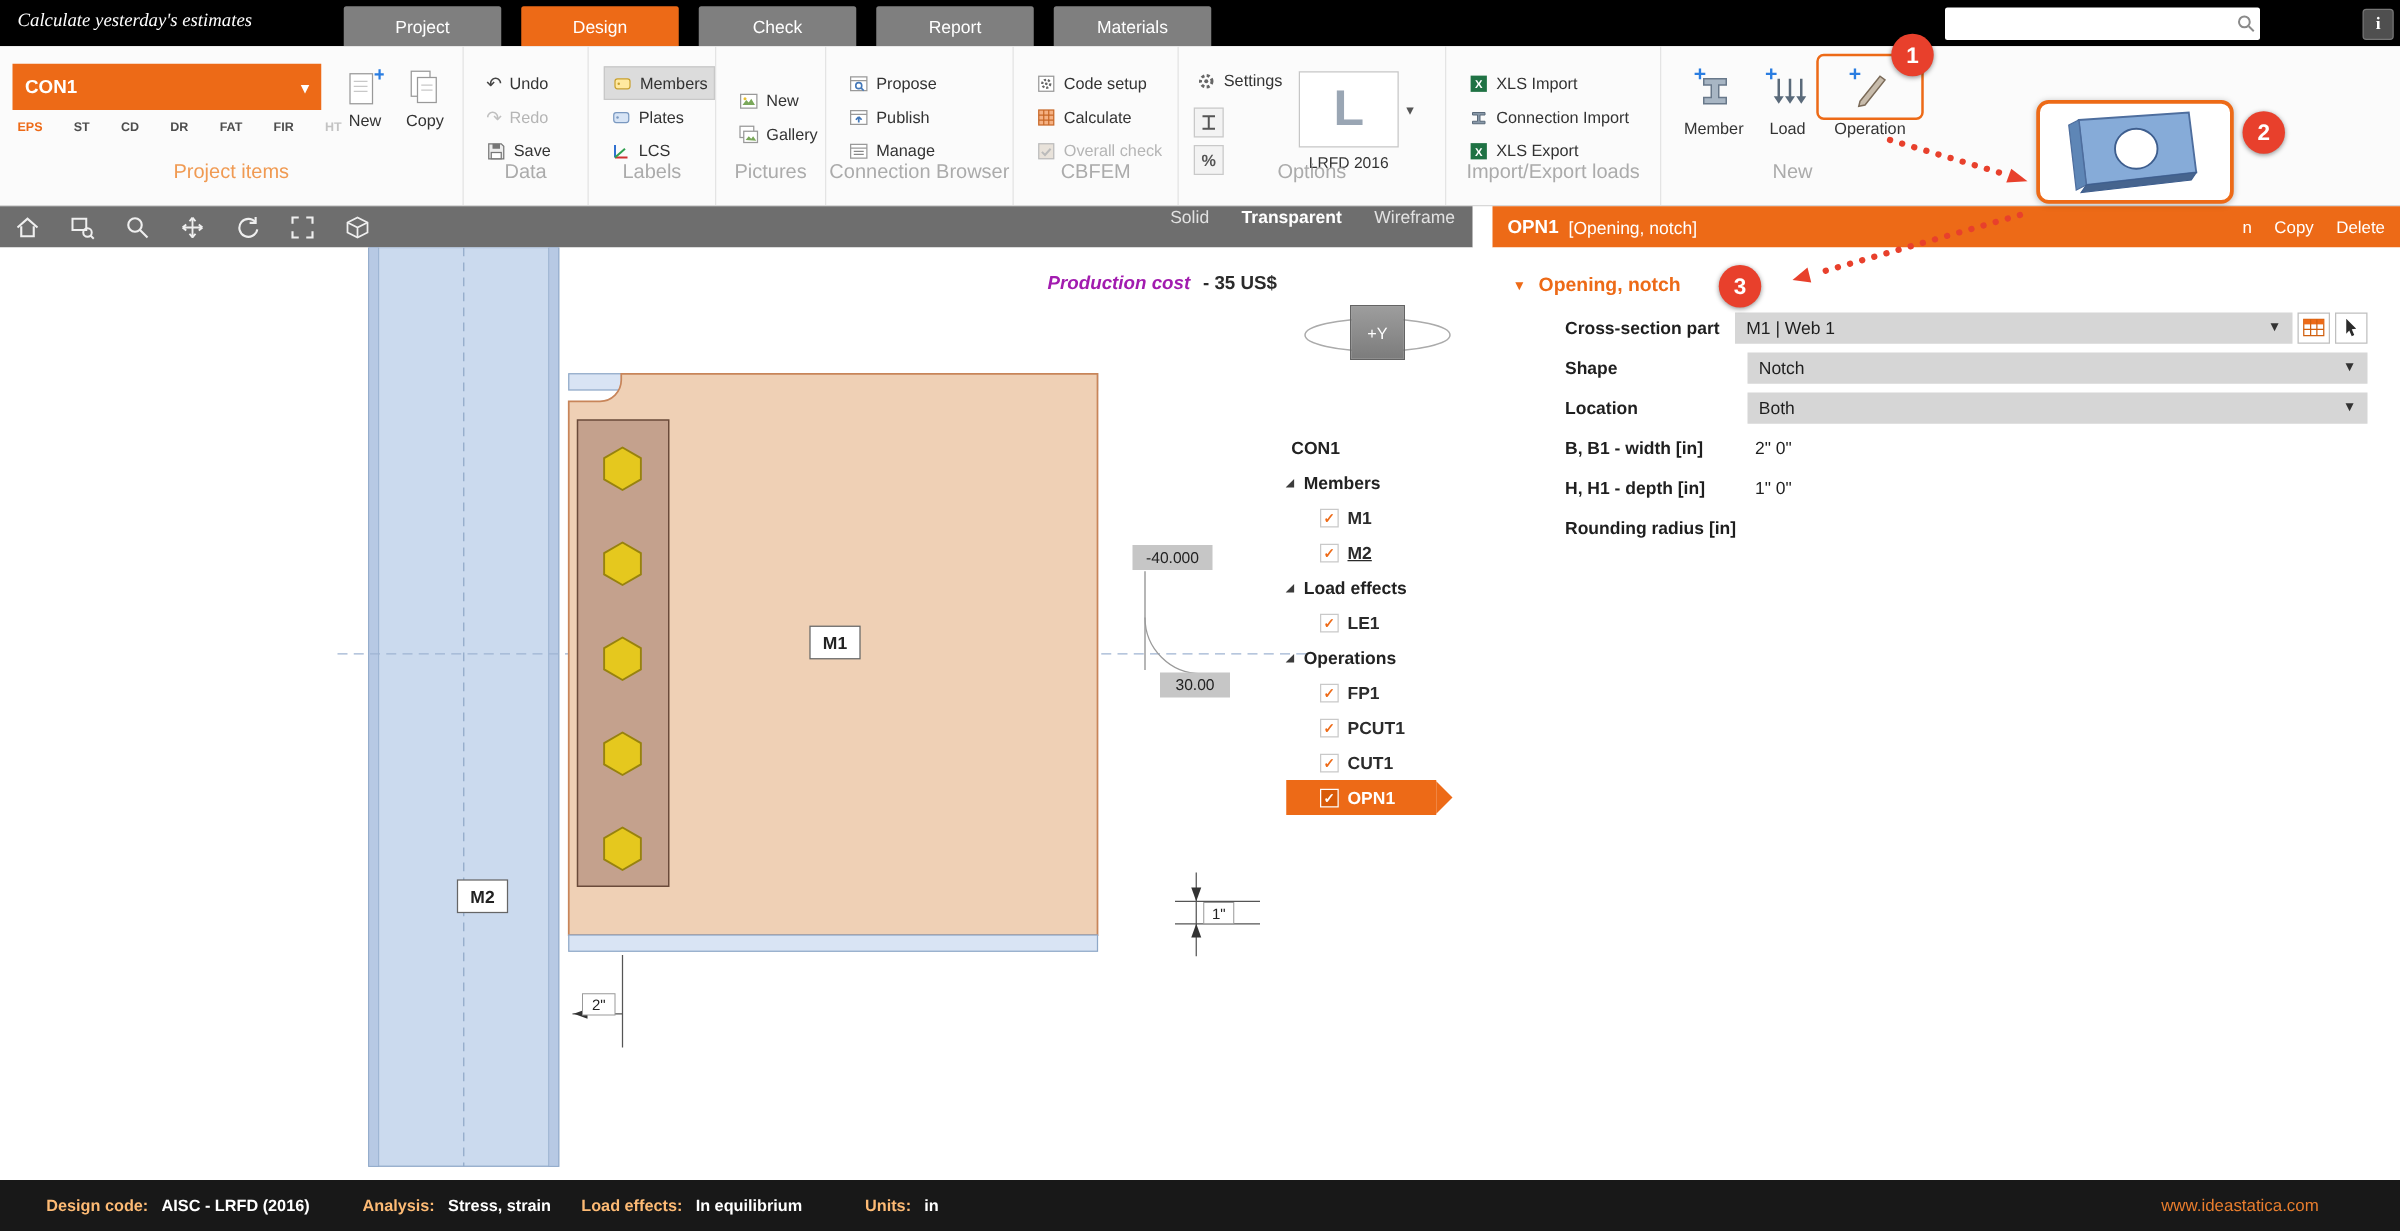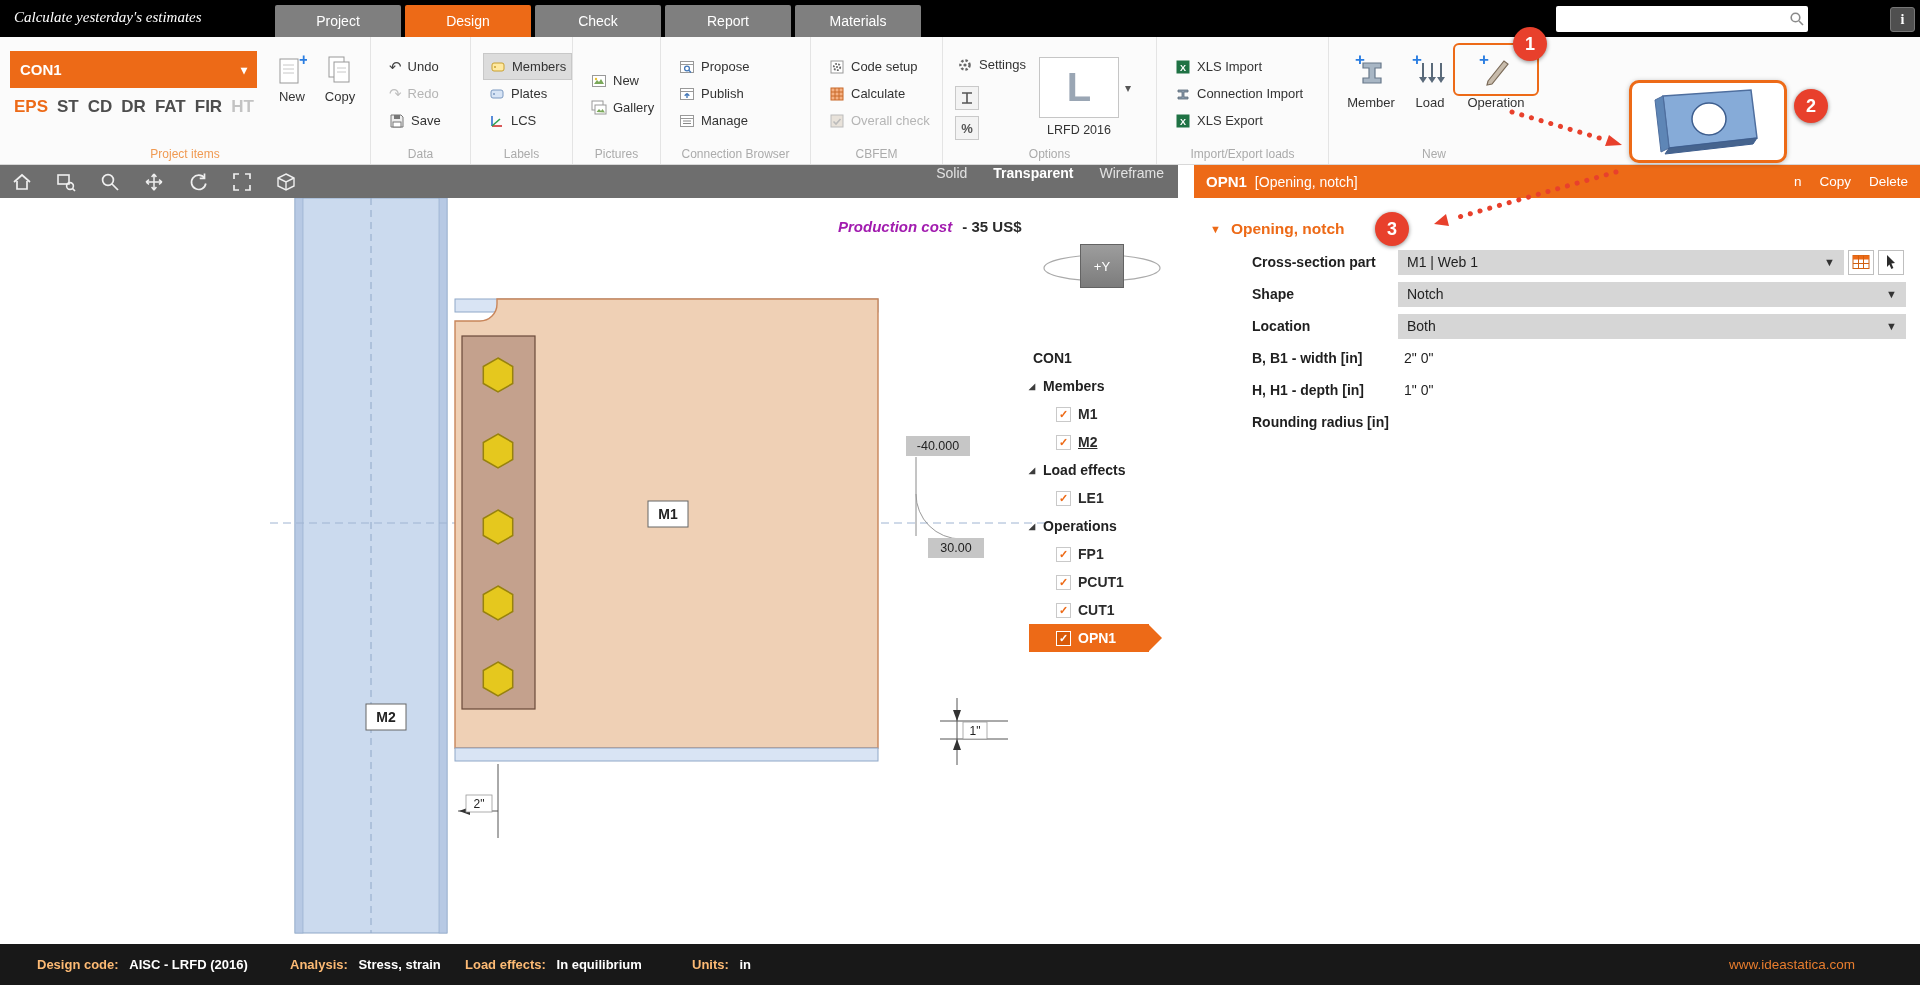--- a/index.html
+++ b/index.html
@@ -3,42 +3,42 @@
 <meta charset="utf-8">
 <style>
   * { margin:0; padding:0; box-sizing:border-box; }
   html,body { width:1920px; height:985px; overflow:hidden; background:#000; }
   body { font-family:"Liberation Sans", sans-serif; font-size:13px; color:#333; }
   .app { position:relative; width:1920px; height:985px; background:#fff; }
 
   
   .topbar { position:absolute; left:0; top:0; width:1920px; height:37px; background:#000; }
   .slogan { position:absolute; left:14px; top:9px; color:#fff; font-family:"Liberation Serif", serif; font-style:italic; font-size:15px; }
-  .tabs { position:absolute; left:275px; top:5px; display:flex; gap:4px; height:32px; }
+  .tabs { position:absolute; left:275px; top:5px; display:flex; gap:16px; height:32px; }
   .tab { width:126px; height:32px; background:#7f7f7f; color:#fff; font-size:14px; display:flex; align-items:center; justify-content:center; border-radius:2px 2px 0 0; cursor:default; }
   .tab.active { background:#ED6A17; }
   .search { position:absolute; left:1556px; top:6px; width:252px; height:26px; background:#fff; border-radius:2px; display:flex; align-items:center; }
   .search input { flex:1; border:0; outline:0; height:22px; padding:0 6px; font-size:13px; background:transparent; }
   .search .sicon { width:22px; height:22px; display:flex; align-items:center; justify-content:center; }
   .infobtn { position:absolute; left:1890px; top:7px; width:25px; height:25px; background:#4f4f4f; border:1px solid #777; border-radius:3px; color:#fff; font-weight:bold; font-size:14px; display:flex; align-items:center; justify-content:center; font-family:"Liberation Serif", serif; }
 
   
   .ribbon { position:absolute; left:0; top:37px; width:1920px; height:128px; background:#FBFBFB; border-bottom:1px solid #D8D8D8; display:flex; }
   .rgroup { position:relative; height:100%; border-right:1px solid #E4E4E4; display:flex; flex-direction:column; }
-  .rgroup .glabel { position:absolute; bottom:3px; left:0; right:0; text-align:center; font-size:12px; color:#ABABAB; }
+  .rgroup .glabel { position:absolute; bottom:17px; left:0; right:0; text-align:center; font-size:16px; color:#ABABAB; }
   .rgroup .glabel.orange { color:#F09A52; }
   .stack { padding:16px 0 0 12px; display:flex; flex-direction:column; }
   .rbtn { display:flex; align-items:center; gap:6px; height:27px; padding:0 6px; font-size:13px; color:#333; white-space:nowrap; cursor:default; }
   .rbtn.hl { background:#DCDCDC; border:1px solid #C8C8C8; }
   .rbtn.disabled { color:#B5B5B5; }
   .bigbtn { display:flex; flex-direction:column; align-items:center; width:52px; cursor:default; }
   .bigbtn .blabel { font-size:13px; color:#333; margin-top:2px; }
   .combo { position:absolute; left:10px; top:14px; width:247px; height:37px; background:#ED6A17; color:#fff; display:flex; align-items:center; padding:0 10px; font-weight:bold; font-size:15px; }
   .combo .caret { margin-left:auto; font-size:12px; }
-  .filters { position:absolute; left:14px; top:60px; display:flex; gap:9px; font-size:17px; font-weight:bold; }
+  .filters { position:absolute; left:14px; top:60px; display:flex; gap:25px; font-size:10px; font-weight:bold; }
   .filters span { color:#4d4d4d; }
   .filters .on { color:#ED6A17; }
   .filters .off { color:#C3C3C3; }
   .ic { display:inline-flex; align-items:center; justify-content:center; }
   .glyph { font-size:15px; color:#444; }
   .glyph.gray { color:#C0C0C0; }
 
   
   .lbox { position:absolute; left:96px; top:20px; width:80px; height:61px; background:#fff; border:1px solid #C6C6C6; display:flex; align-items:center; justify-content:center; font-size:40px; font-weight:bold; color:#9AA6B4; }
   .lcap { position:absolute; left:78px; top:86px; width:116px; text-align:center; font-size:12.5px; color:#333; }
@@ -85,21 +85,21 @@
   .props-header .ptitle { font-weight:bold; font-size:15px; }
   .props-header .psub { margin-left:8px; font-size:14px; }
   .phbtns { margin-left:auto; display:flex; gap:18px; font-size:13.5px; }
   .phbtn { cursor:default; }
   .props-body { position:absolute; left:1194px; top:198px; width:726px; height:746px; background:#fff; }
   .sect-head { height:34px; margin-top:14px; display:flex; align-items:center; padding-left:16px; position:relative; }
   .sect-caret { color:#ED6A17; font-size:11px; }
   .sect-title { color:#ED6A17; font-weight:bold; font-size:15.5px; margin-left:10px; }
   .prow { height:32px; display:flex; align-items:center; padding-left:58px; }
   .plabel { width:146px; font-size:14px; font-weight:600; color:#1f1f1f; }
-  .pctrl { display:flex; align-items:center; gap:4px; flex:1; padding-right:14px; }
+  .pctrl { display:flex; align-items:center; gap:4px; flex:1; padding-right:26px; }
   .dd { height:25px; background:#D6D6D6; display:flex; align-items:center; padding:0 9px; font-size:14px; color:#1f1f1f; flex:1; }
   .dd .caret { margin-left:auto; font-size:11px; color:#333; }
   .dd.fixed { flex:0 0 446px; }
   .minibtn { width:26px; height:25px; border:1px solid #BFBFBF; background:#fff; display:flex; align-items:center; justify-content:center; }
   .pval { font-size:14px; color:#1f1f1f; padding-left:6px; }
 
   
   .statusbar { position:absolute; left:0; top:944px; width:1920px; height:41px; background:#181818; }
   .sitem { position:absolute; top:13px; font-size:13px; }
   .sitem .sl { color:#fdba74;font-weight:bold; }

